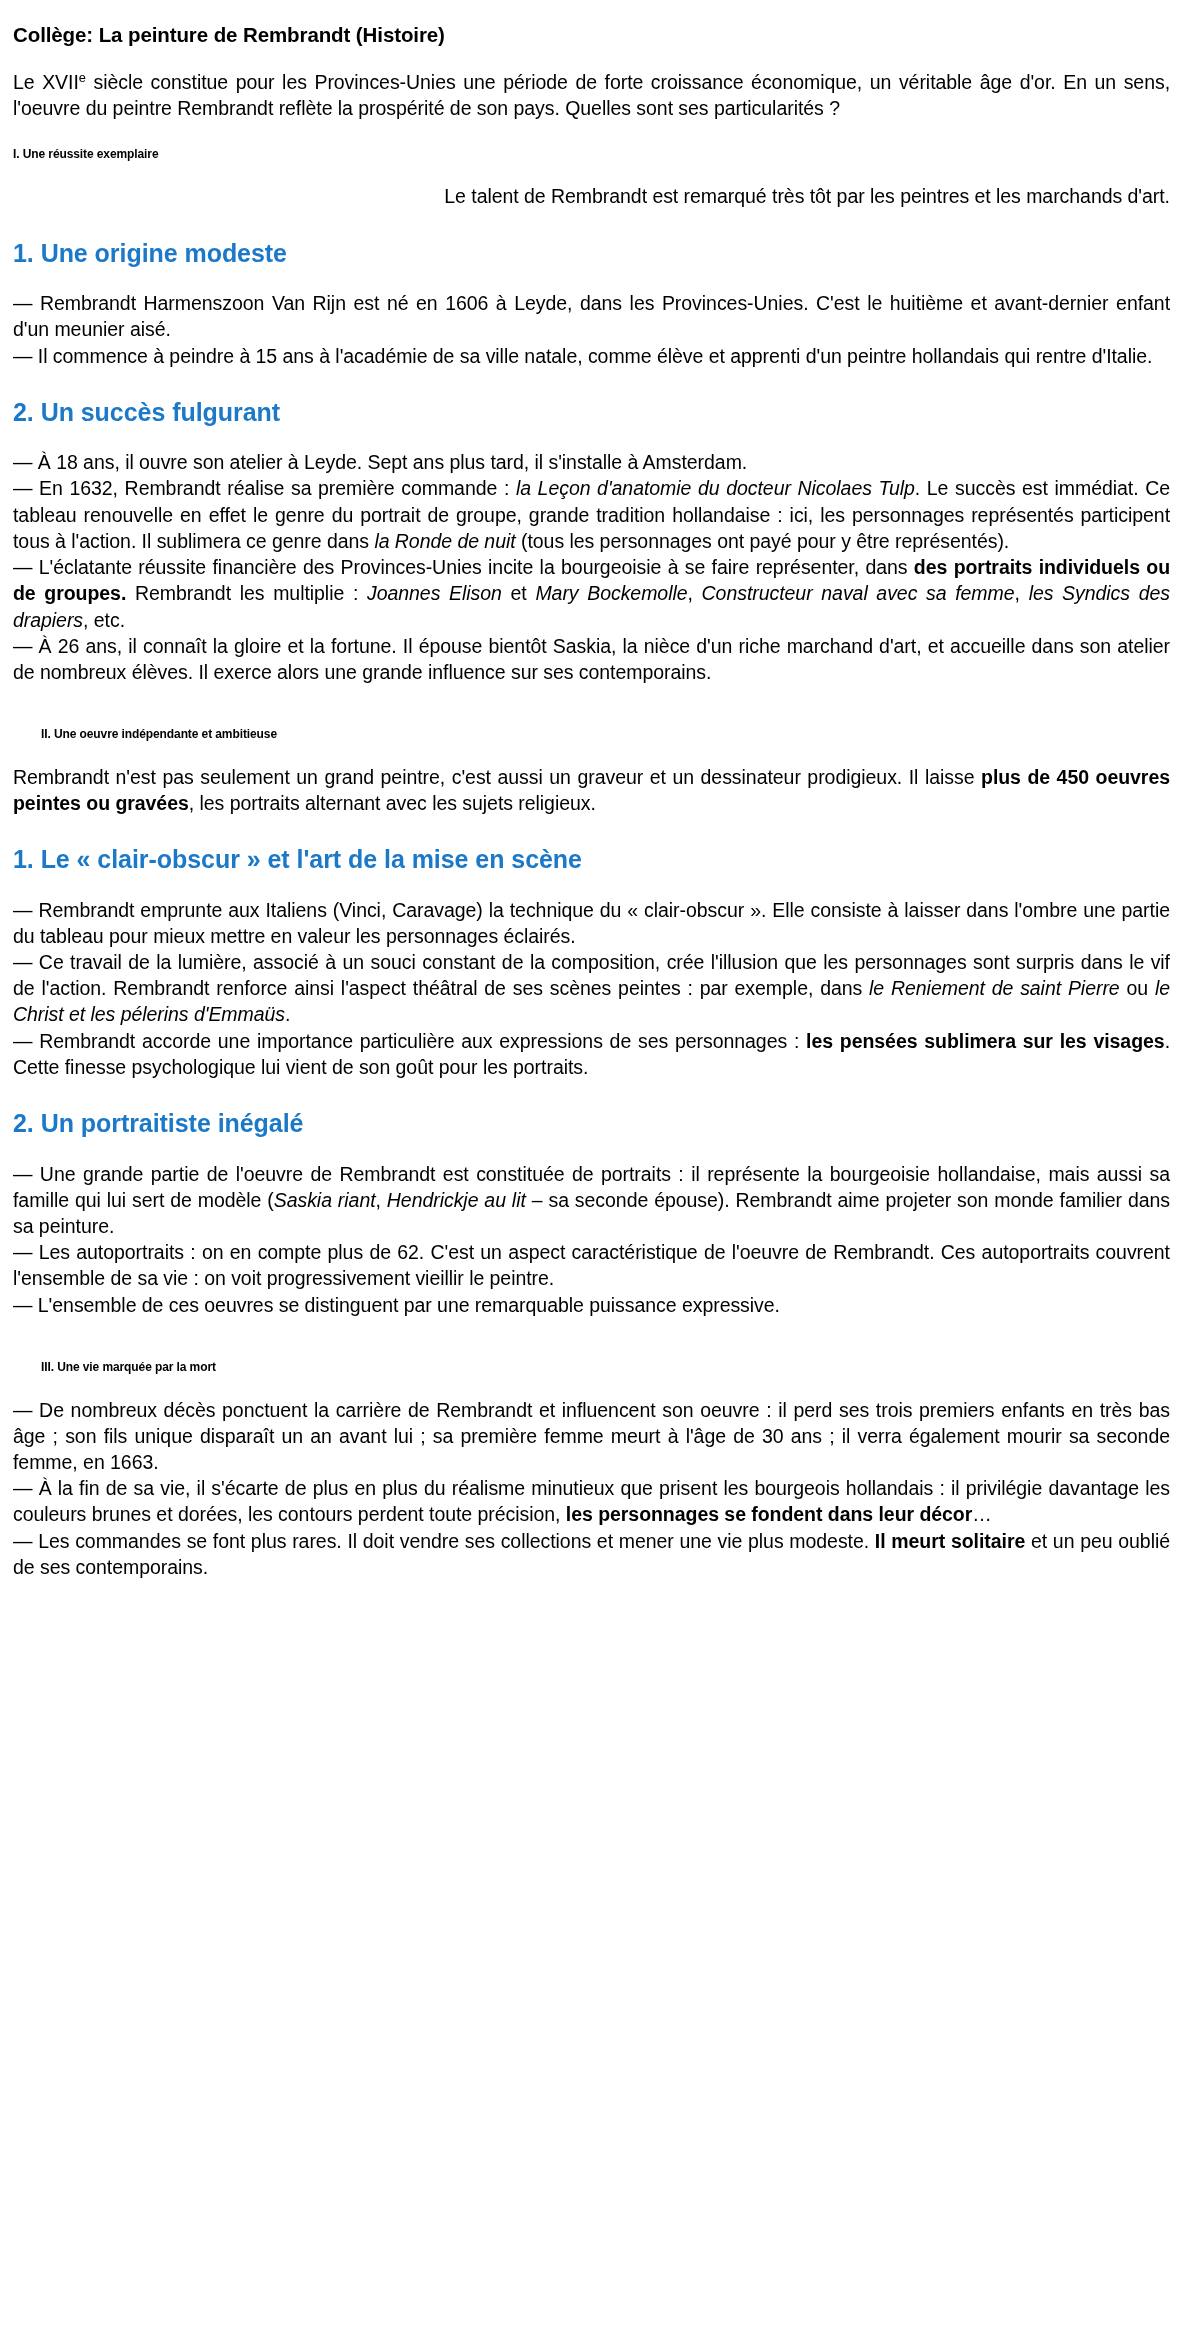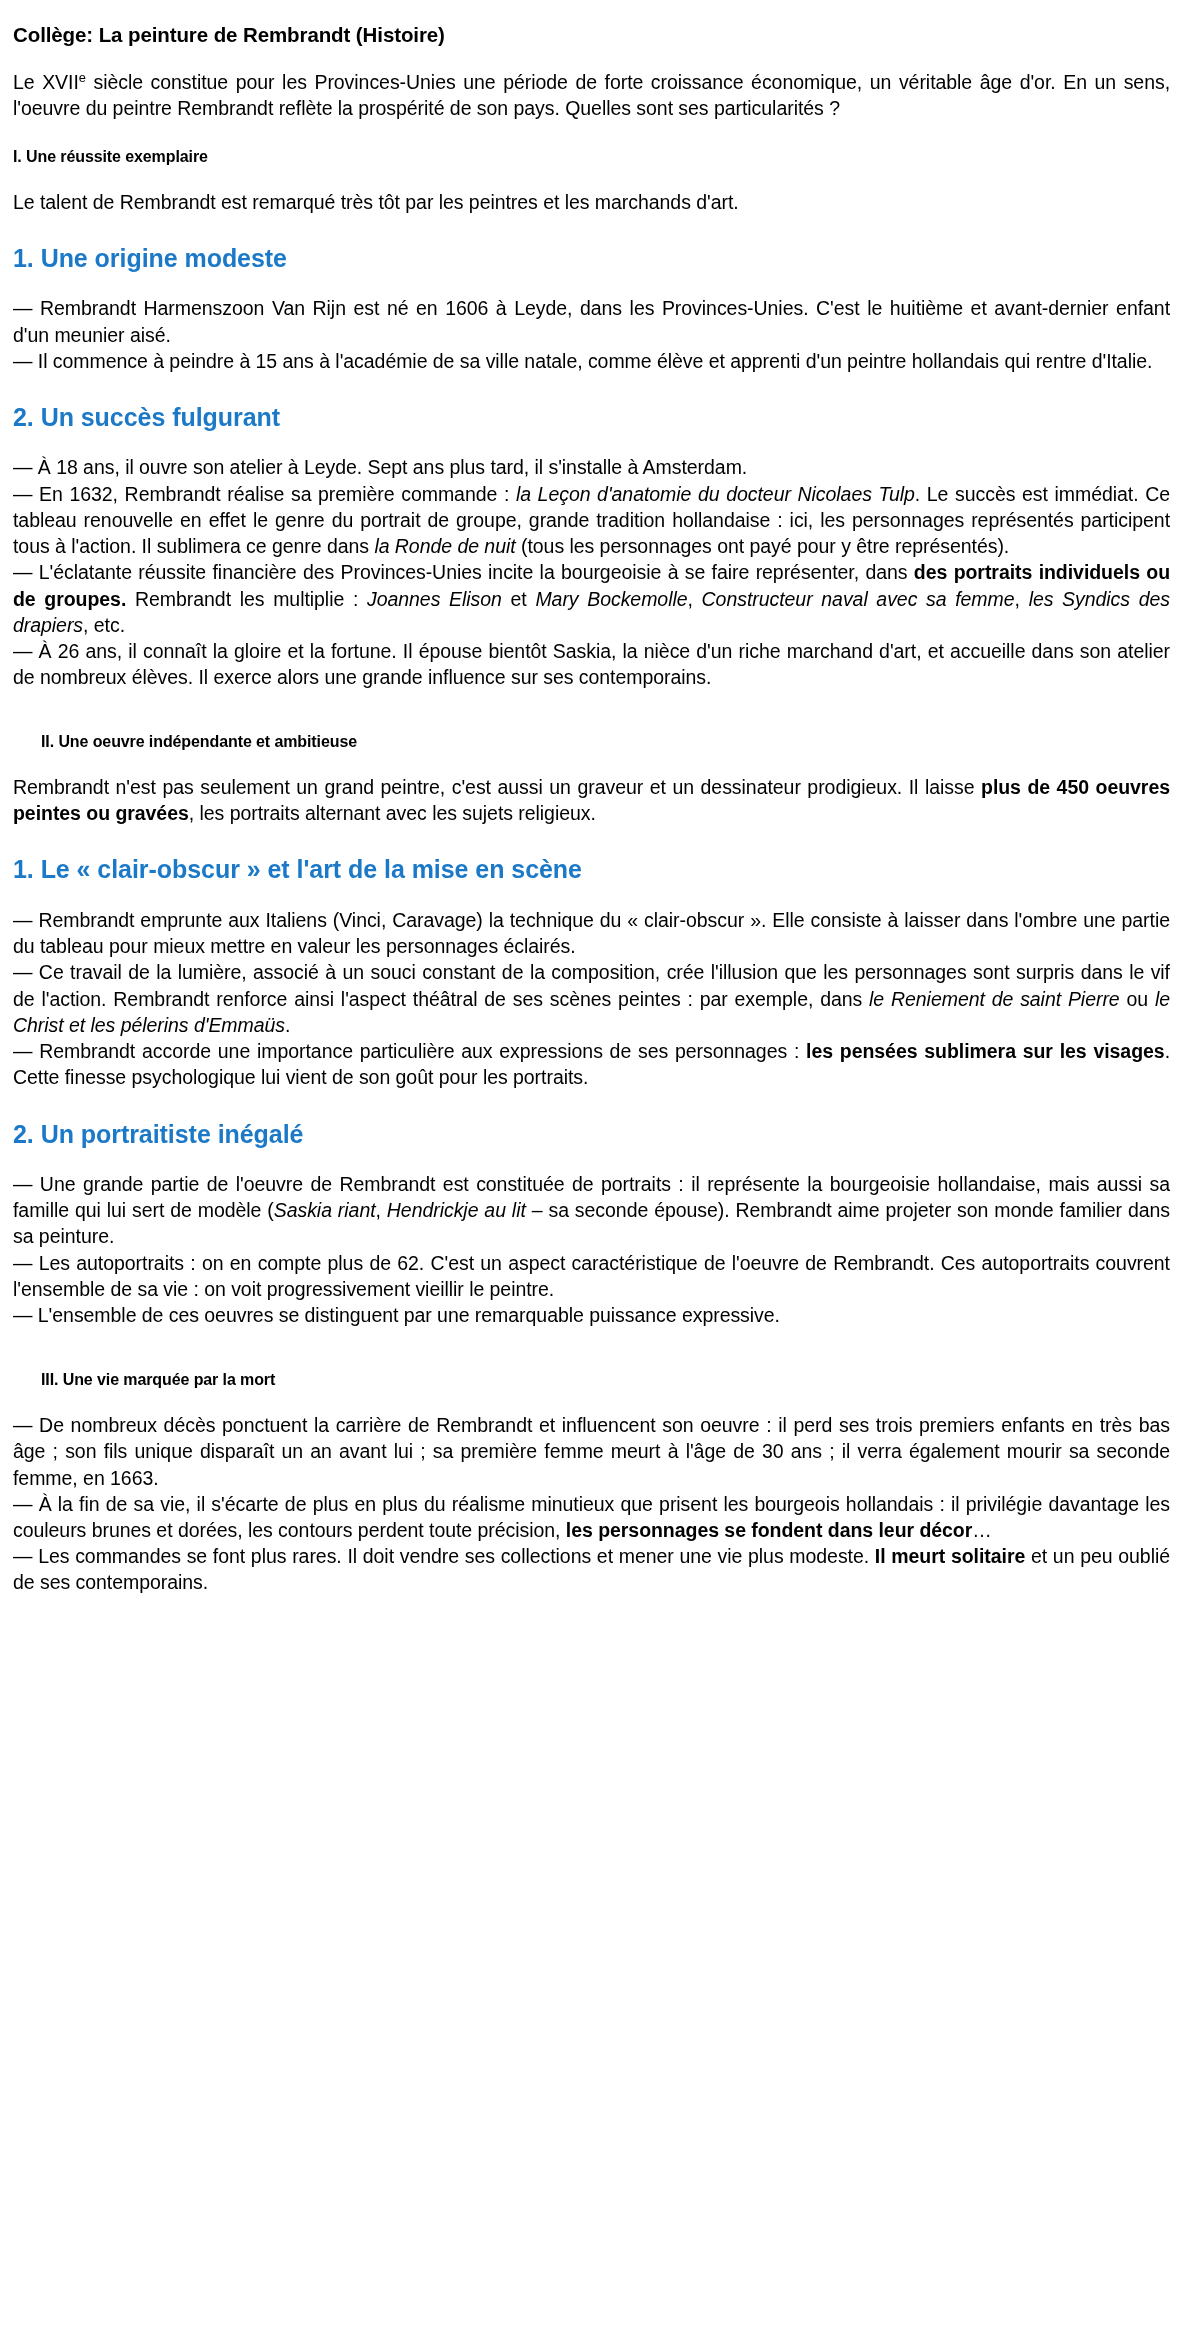--- a/index.html
+++ b/index.html
@@ -29,24 +29,24 @@
     letter-spacing: -0.1px;
   }
   .para {
     font-size: 19.5px;
     line-height: 1.34;
     text-align: justify;
     margin: 21px 0 0 0;
     letter-spacing: -0.05px;
   }
   .para.left {
-    text-align: left;
+    text-align: right;
   }
   .h-roman {
-    font-size: 16px;
+    font-size: 12px;
     font-weight: bold;
     line-height: 1.3;
     margin: 26px 0 0 0;
     letter-spacing: -0.1px;
   }
   .h-roman.gap-big {
     margin-top: 42px;
     margin-left: 28px;
   }
   .h-blue {

